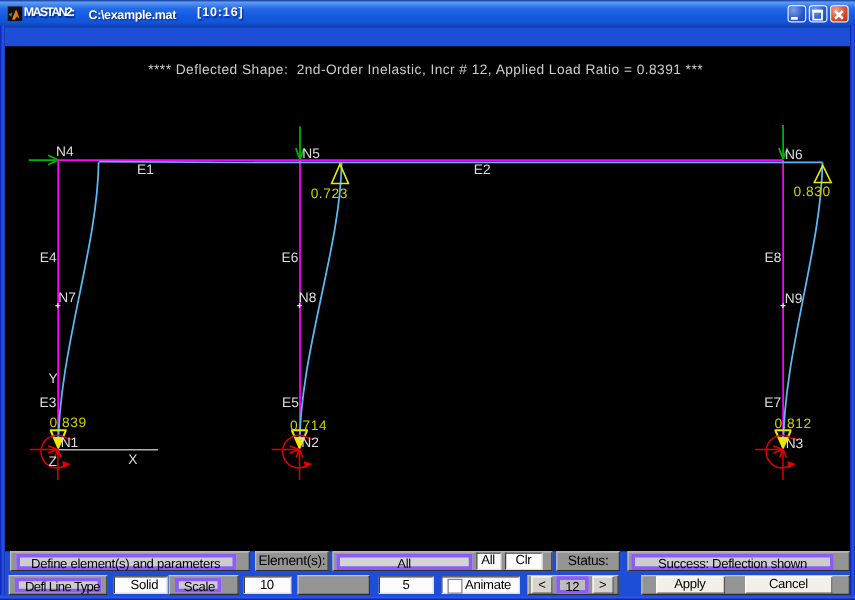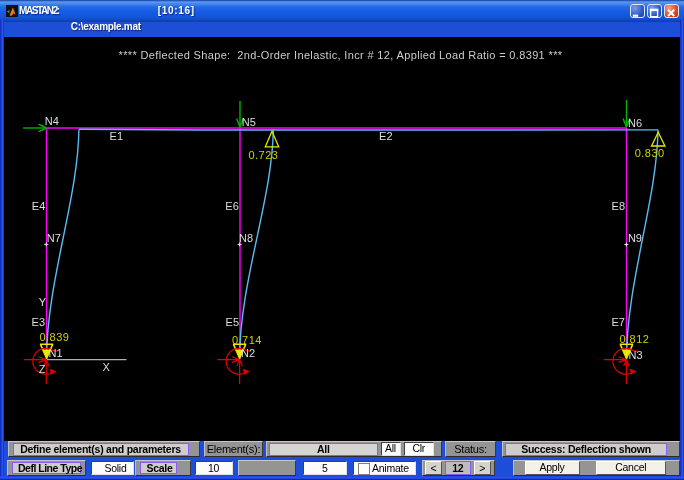--- a/index.html
+++ b/index.html
@@ -24,41 +24,41 @@
   
   #menubar{position:absolute;left:1px;top:22px;width:682px;height:15px;background:#ece9d8;
     border-bottom:1px solid #aca899;}
   #menubar span{position:absolute;top:2px;color:#000;font-size:9.5px;letter-spacing:-0.6px;}
   
   #canvas{position:absolute;left:4px;top:37px;width:676px;height:404px;background:#000;}
   #draw{position:absolute;left:4px;top:37px;}
   
   .seg{position:absolute;background:#949494;border-top:1px solid #c8c8c8;border-left:1px solid #c0c0c0;
        border-bottom:1px solid #2c2c2c;border-right:1px solid #383838;box-sizing:border-box;}
-  .panel{position:absolute;background:#cdcdcd;border:1px solid #8b5cf6;box-sizing:border-box;white-space:nowrap;overflow:visible;
-         color:#000;font-size:10.5px;letter-spacing:-0.25px;text-align:center;font-weight:bold;}
+  .panel{position:absolute;background:#cdcdcd;border:3px solid #8b5cf6;box-sizing:border-box;white-space:nowrap;overflow:visible;
+         color:#000;font-size:10.5px;letter-spacing:-0.25px;text-align:center;}
   .lbl{position:absolute;white-space:nowrap;overflow:visible;color:#000;font-size:11px;letter-spacing:-0.25px;text-align:center;}
   .wbox{position:absolute;white-space:nowrap;overflow:visible;background:#fcfcfc;border-top:1px solid #404040;border-left:1px solid #404040;
         border-bottom:1px solid #e0e0e0;border-right:1px solid #e0e0e0;box-sizing:border-box;
         color:#000;font-size:10.5px;letter-spacing:-0.25px;text-align:center;}
   .btn{position:absolute;white-space:nowrap;overflow:visible;background:#f2f0e8;border-top:1px solid #ffffff;border-left:1px solid #ffffff;
        border-bottom:1px solid #555;border-right:1px solid #555;box-sizing:border-box;
        color:#000;font-size:10.5px;letter-spacing:-0.25px;text-align:center;}
 </style>
 </head>
 <body>
 <div id="win">
 
   <div id="titlebar"></div>
   <svg id="ticon" viewBox="0 0 12 12">
     <rect x="0" y="0" width="12" height="12" fill="#101010"></rect>
     <path d="M3.5,10.5 L6.8,2.5 L8.2,5.5 L9.5,10 L7.6,8.2 L5.8,10.8 Z" fill="#e87818"></path>
     <path d="M0.8,6.5 L3.6,5 L3.2,8.3 Z" fill="#2e9890"></path>
   </svg>
-  <div id="ttext"><span style="position:absolute;left:0px;top:0;letter-spacing:-1.4px;">MASTAN2:</span><span style="position:absolute;left:51.8px;top:16px;letter-spacing:-0.28px;">C:\example.mat</span><span style="position:absolute;left:138.7px;top:0;letter-spacing:0.7px;">[10:16]</span></div>
+  <div id="ttext"><span style="position:absolute;left:0px;top:0;letter-spacing:-1.4px;">MASTAN2:</span><span style="position:absolute;left:51.8px;top:2px;letter-spacing:-0.28px;">C:\example.mat</span><span style="position:absolute;left:138.7px;top:0;letter-spacing:0.7px;">[10:16]</span></div>
   <div class="tbtn tblue" id="btnmin"><svg width="12" height="12" viewBox="0 0 12 12">
         <rect x="1.8" y="7.6" width="5.4" height="2.2" fill="#fff"></rect>
       </svg></div>
   <div class="tbtn tblue" id="btnmax"><svg width="12" height="12" viewBox="0 0 12 12">
         <path d="M2.6,2.5 h7 v7.2 h-7 Z" stroke="#fff" stroke-width="1.4" fill="none"></path>
         <rect x="2" y="1.9" width="8.2" height="2.2" fill="#fff"></rect>
       </svg></div>
   <div class="tbtn" id="btncls"><svg width="12" height="12" viewBox="0 0 12 12">
         <path d="M3,2.8 L9.2,9 M9.2,2.8 L3,9" stroke="#fff" stroke-width="2" fill="none"></path>
       </svg></div>

